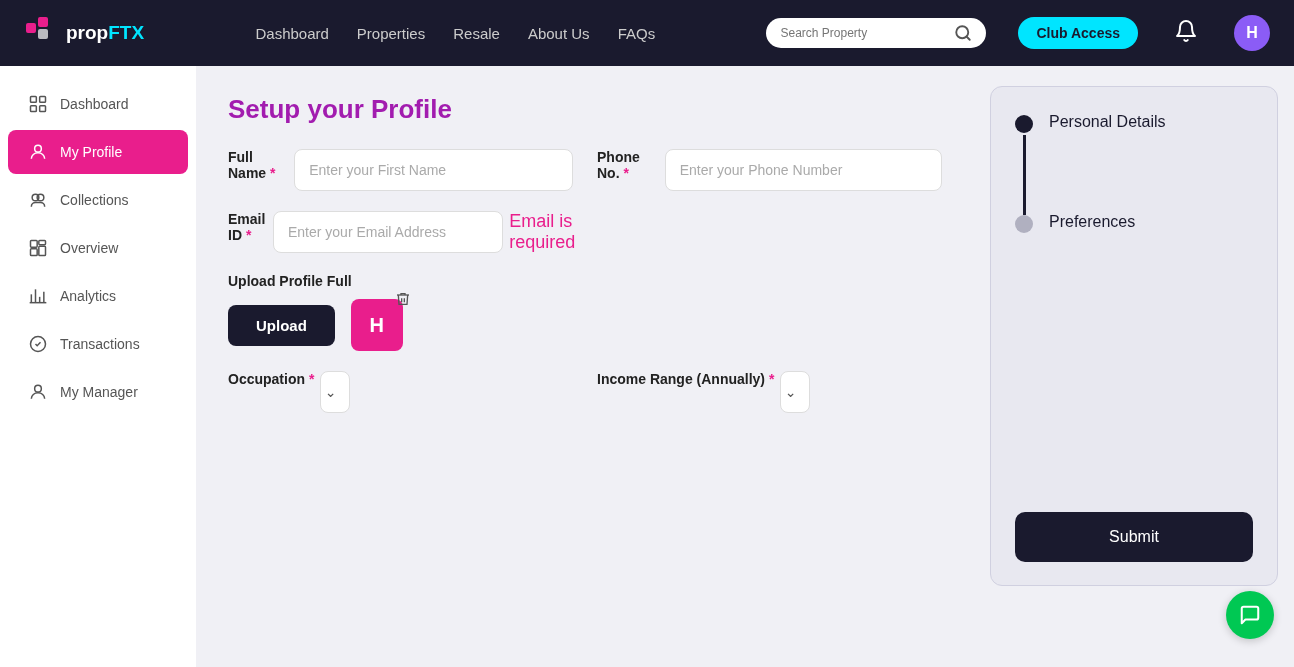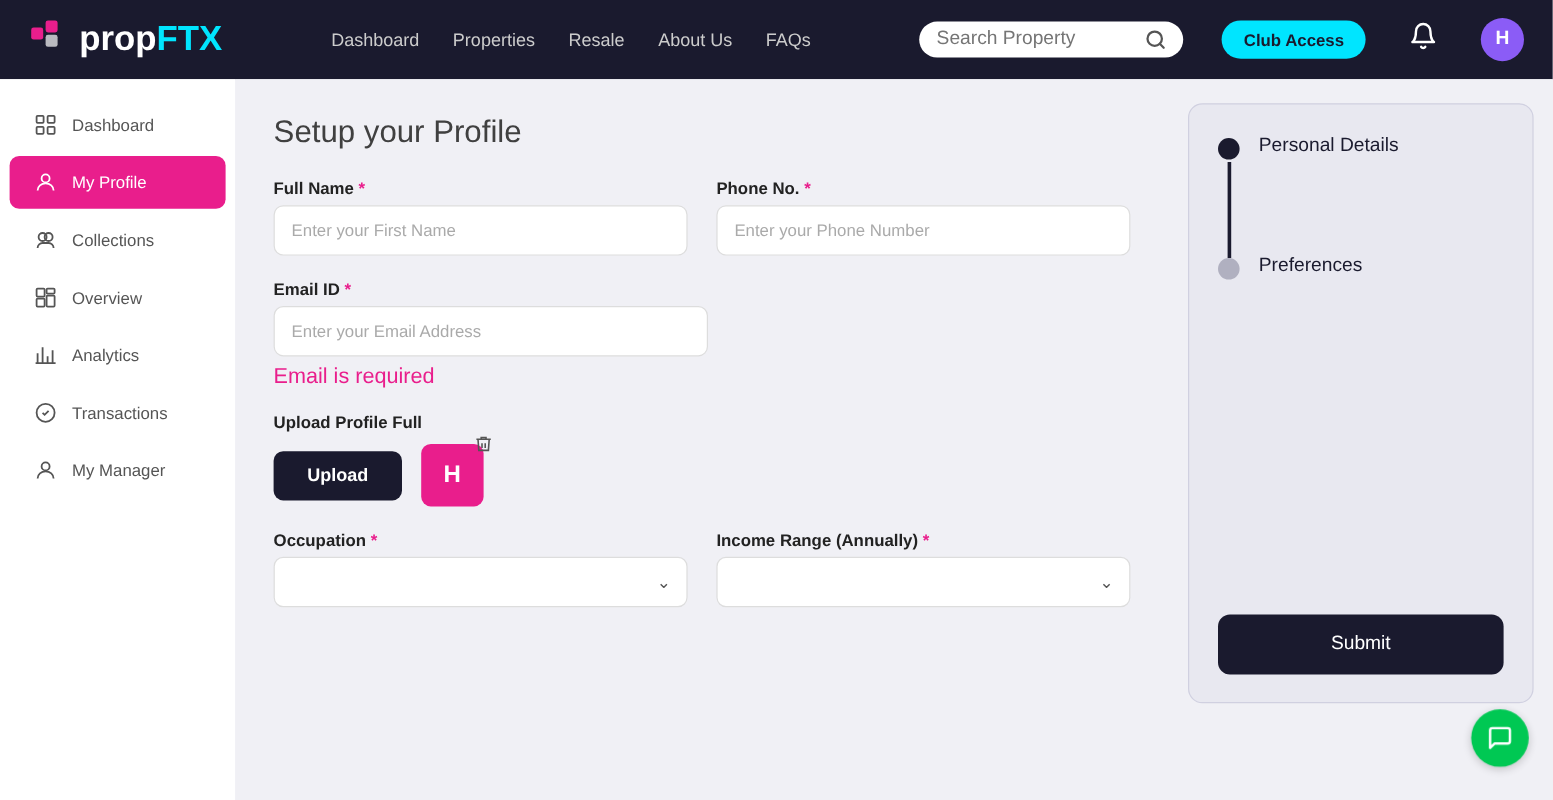--- a/index.html
+++ b/index.html
@@ -11,21 +11,21 @@
       height: 66px;
       display: flex;
       align-items: center;
       padding: 0 24px;
       gap: 32px;
     }
     .logo {
       display: flex;
       align-items: center;
       gap: 6px;
-      font-size: 29px;
+      font-size: 19px;
       font-weight: 700;
       color: #fff;
       flex-shrink: 0;
     }
     .logo-icon {
       width: 36px;
       height: 36px;
     }
     .nav-links {
       display: flex;
@@ -45,21 +45,21 @@
       align-items: center;
       background: #fff;
       border-radius: 24px;
       padding: 6px 14px;
       gap: 8px;
       width: 220px;
     }
     .search-bar input {
       border: none;
       outline: none;
-      font-size: 16px;
+      font-size: 12px;
       background: transparent;
       width: 100%;
       color: #14532d;
     }
     .search-icon-svg { color: #555; flex-shrink: 0; }
     .club-access-btn {
       background: #00e5ff;
       color: #1a1a2e;
       font-weight: 700;
       font-size: 14px;
@@ -128,33 +128,33 @@
 
     
     .main-content {
       flex: 1;
       padding: 28px 32px;
       overflow-y: auto;
       background: #f0f0f5;
     }
     .page-title {
       font-size: 26px;
-      font-weight: 400;
-      color: #404040;
+      font-weight: 700;
+      color: #a21caf;
       margin-bottom: 24px;
     }
 
     .form-row {
       display: flex;
       gap: 24px;
       margin-bottom: 20px;
     }
     .form-group {
       display: flex;
-      flex-direction: column;
+      flex-direction: row;
       gap: 6px;
       flex: 1;
     }
     .form-label {
       font-size: 14px;
       font-weight: 600;
       color: #222;
     }
     .required { color: #e91e8c; }
     .form-input {

